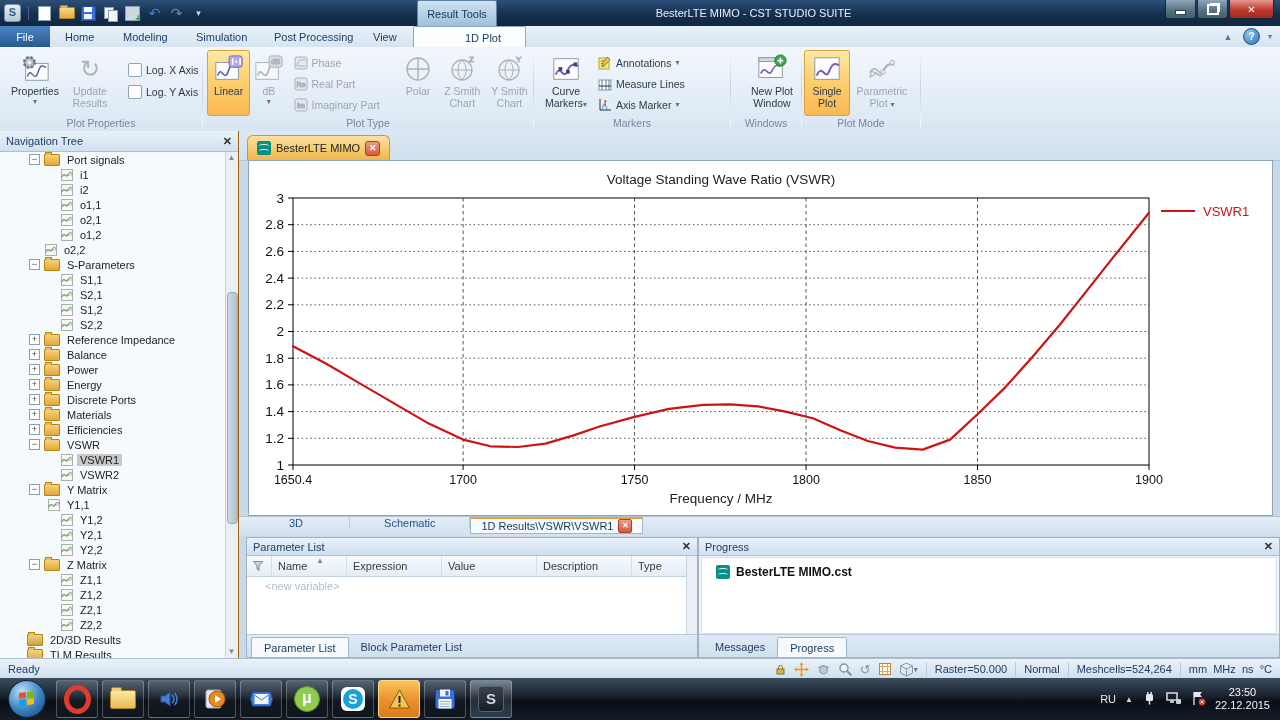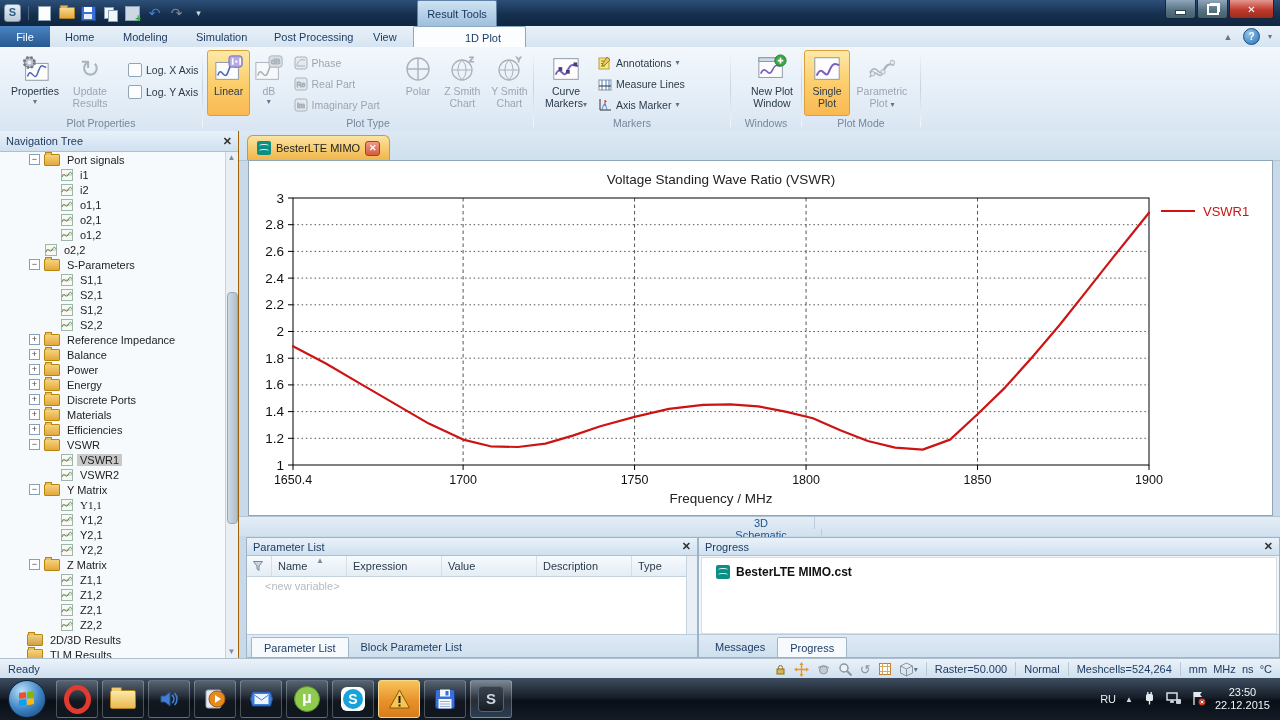--- a/index.html
+++ b/index.html
@@ -77,21 +77,21 @@
   .docarea{position:absolute;left:239px;top:0;right:0;bottom:0;background:#c9d9e8;}
   .doctabs{position:absolute;left:0;top:0;right:0;height:29px;background:linear-gradient(#dce8f3,#cfe0ee);border-bottom:1px solid #b0c4d6;}
   .doctab{position:absolute;left:8px;top:4px;height:24px;background:linear-gradient(#fbe3a3,#f5c969 60%,#efb64e);border:1px solid #c89a3e;border-bottom:none;border-radius:6px 6px 0 0;display:flex;align-items:center;gap:5px;padding:0 9px;color:#222;}
   .cst-ic{width:14px;height:14px;border-radius:2px;background:#0b8f85;position:relative;flex:none;}
   .cst-ic:before,.cst-ic:after{content:"";position:absolute;left:2px;right:2px;height:3px;border-top:1.5px solid #eafaf8;border-radius:50%;}
   .cst-ic:before{top:3px}.cst-ic:after{top:8px}
   .tabclose{width:13px;height:13px;border-radius:3px;background:linear-gradient(#f09a8a,#d75a40);border:1px solid #a8412c;color:#fff;font-size:9px;line-height:12px;text-align:center;font-weight:bold;}
   .chartpanel{position:absolute;left:9px;top:29px;width:1023px;height:354px;background:#fff;border:1px solid #8fa6ba;}
   .chartpanel svg{display:block;}
   
-  .viewtabs{position:absolute;left:0;top:385px;right:0;height:19px;background:linear-gradient(#e3edf6,#d2e1ef);border-top:1px solid #b0c4d6;display:flex;align-items:center;padding-left:4px;flex-direction:column;}
+  .viewtabs{position:absolute;left:0;top:385px;right:0;height:19px;background:linear-gradient(#e3edf6,#d2e1ef);border-top:1px solid #b0c4d6;display:flex;align-items:flex-start;padding-left:4px;}
   .vtab{display:flex;align-items:center;gap:5px;padding:0 26px;color:#1e4f8f;font-size:11px;border-right:1px solid #b9cbdc;}
   .vtab.active{background:#f6fafd;border:1px solid #9fb6cb;border-top:2px solid #e8a33d;color:#15365c;padding:0 10px;}
   .vclose{width:12px;height:12px;border-radius:2px;background:linear-gradient(#ef9b8a,#d75a40);border:1px solid #a8412c;color:#fff;font-size:8px;line-height:11px;text-align:center;font-weight:bold;}
   
   .bottom{position:absolute;left:0;top:406px;right:0;bottom:0;}
   .panel{position:absolute;top:0;bottom:0;background:#f2f6fa;border:1px solid #9db4c8;}
   .phdr{height:17px;background:linear-gradient(#e9f2fa,#cfe0ef);border-bottom:1px solid #aac0d4;display:flex;align-items:center;justify-content:space-between;padding:0 6px;color:#1e3c64;}
   .phdr .x{color:#333;font-weight:bold;}
   .paramlist{left:7px;width:450px;}
   .pcols{position:absolute;left:0;top:18px;right:0;height:20px;background:linear-gradient(#f6fafd,#e4edf5);border-bottom:1px solid #c4d2de;display:flex;align-items:center;}
@@ -161,20 +161,21 @@
           <span class="qi-copy"></span>
         </span>
       <span class="qi">
           <span class="qi-import"></span>
         </span>
       <span class="qi qi-undo">↶</span>
       <span class="qi qi-redo">↷</span>
       <span class="qi qi-more">▾</span>
     </div>
     <div class="ctx-tab">Result Tools</div>
+    <div class="win-title">BesterLTE MIMO - CST STUDIO SUITE</div>
     <div class="winctl">
       <div class="wbtn">
           <span class="bar"></span>
         </div>
       <div class="wbtn">
           <span class="rest"></span>
         </div>
       <div class="wbtn close">✕</div>
     </div>
   </div>
@@ -596,21 +597,21 @@
                 <path d="M1 6h10" stroke="#c24040" stroke-width="0.7" opacity="0.6"></path>
               </svg>
             </span>
             <span class="tlabel">VSWR2</span>
           </div>
           <div class="trow" style="padding-left: 29px;">
             <span class="texp">−</span>
             <span class="tfolder"></span>
             <span class="tlabel">Y Matrix</span>
           </div>
-          <div class="trow" style="padding-left: 46px; font-family: Liberation Serif, serif;">
+          <div class="trow" style="padding-left: 33px;">
             <span class="texp none"></span>
             <span class="tcurve">
               <svg width="12" height="12" viewBox="0 0 12 12">
                 <rect x="0.5" y="0.5" width="11" height="11" fill="#f6faf6" stroke="#9fb6a8"></rect>
                 <path d="M1 8C3 2 5 10 7 6S10 3 11 5" fill="none" stroke="#3a8f4a"></path>
                 <path d="M1 6h10" stroke="#c24040" stroke-width="0.7" opacity="0.6"></path>
               </svg>
             </span>
             <span class="tlabel">Y1,1</span>
           </div>

